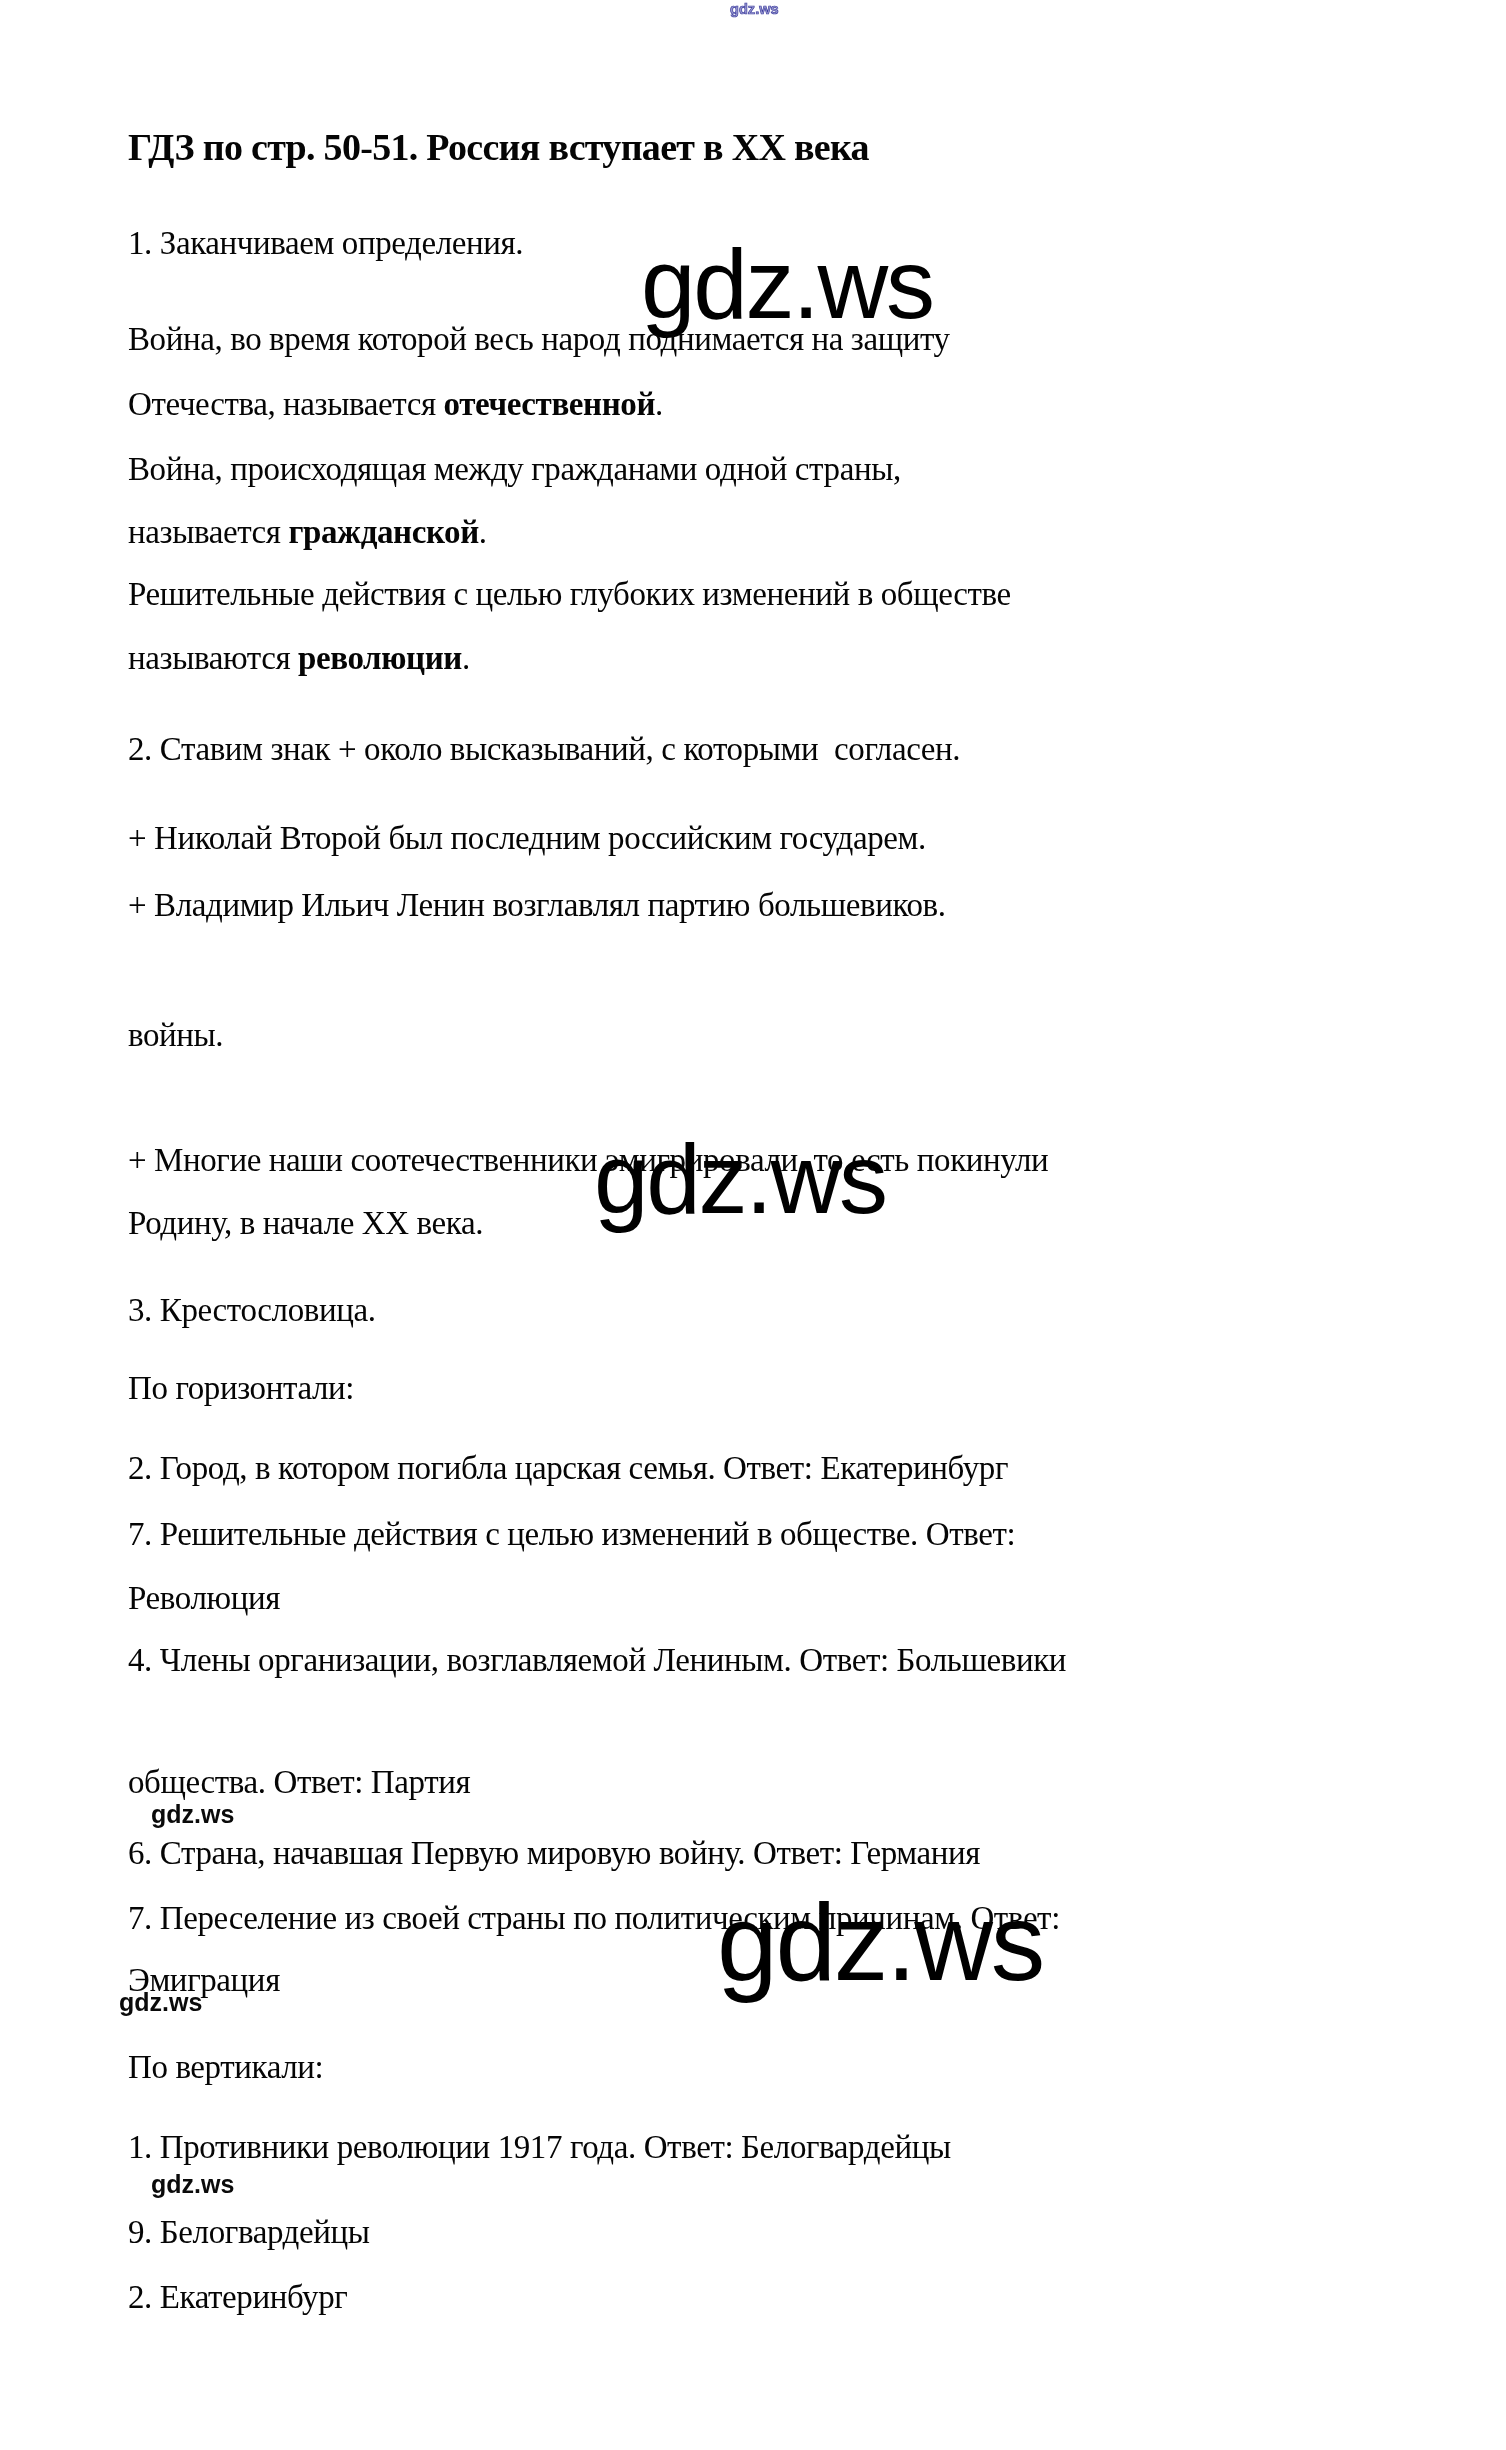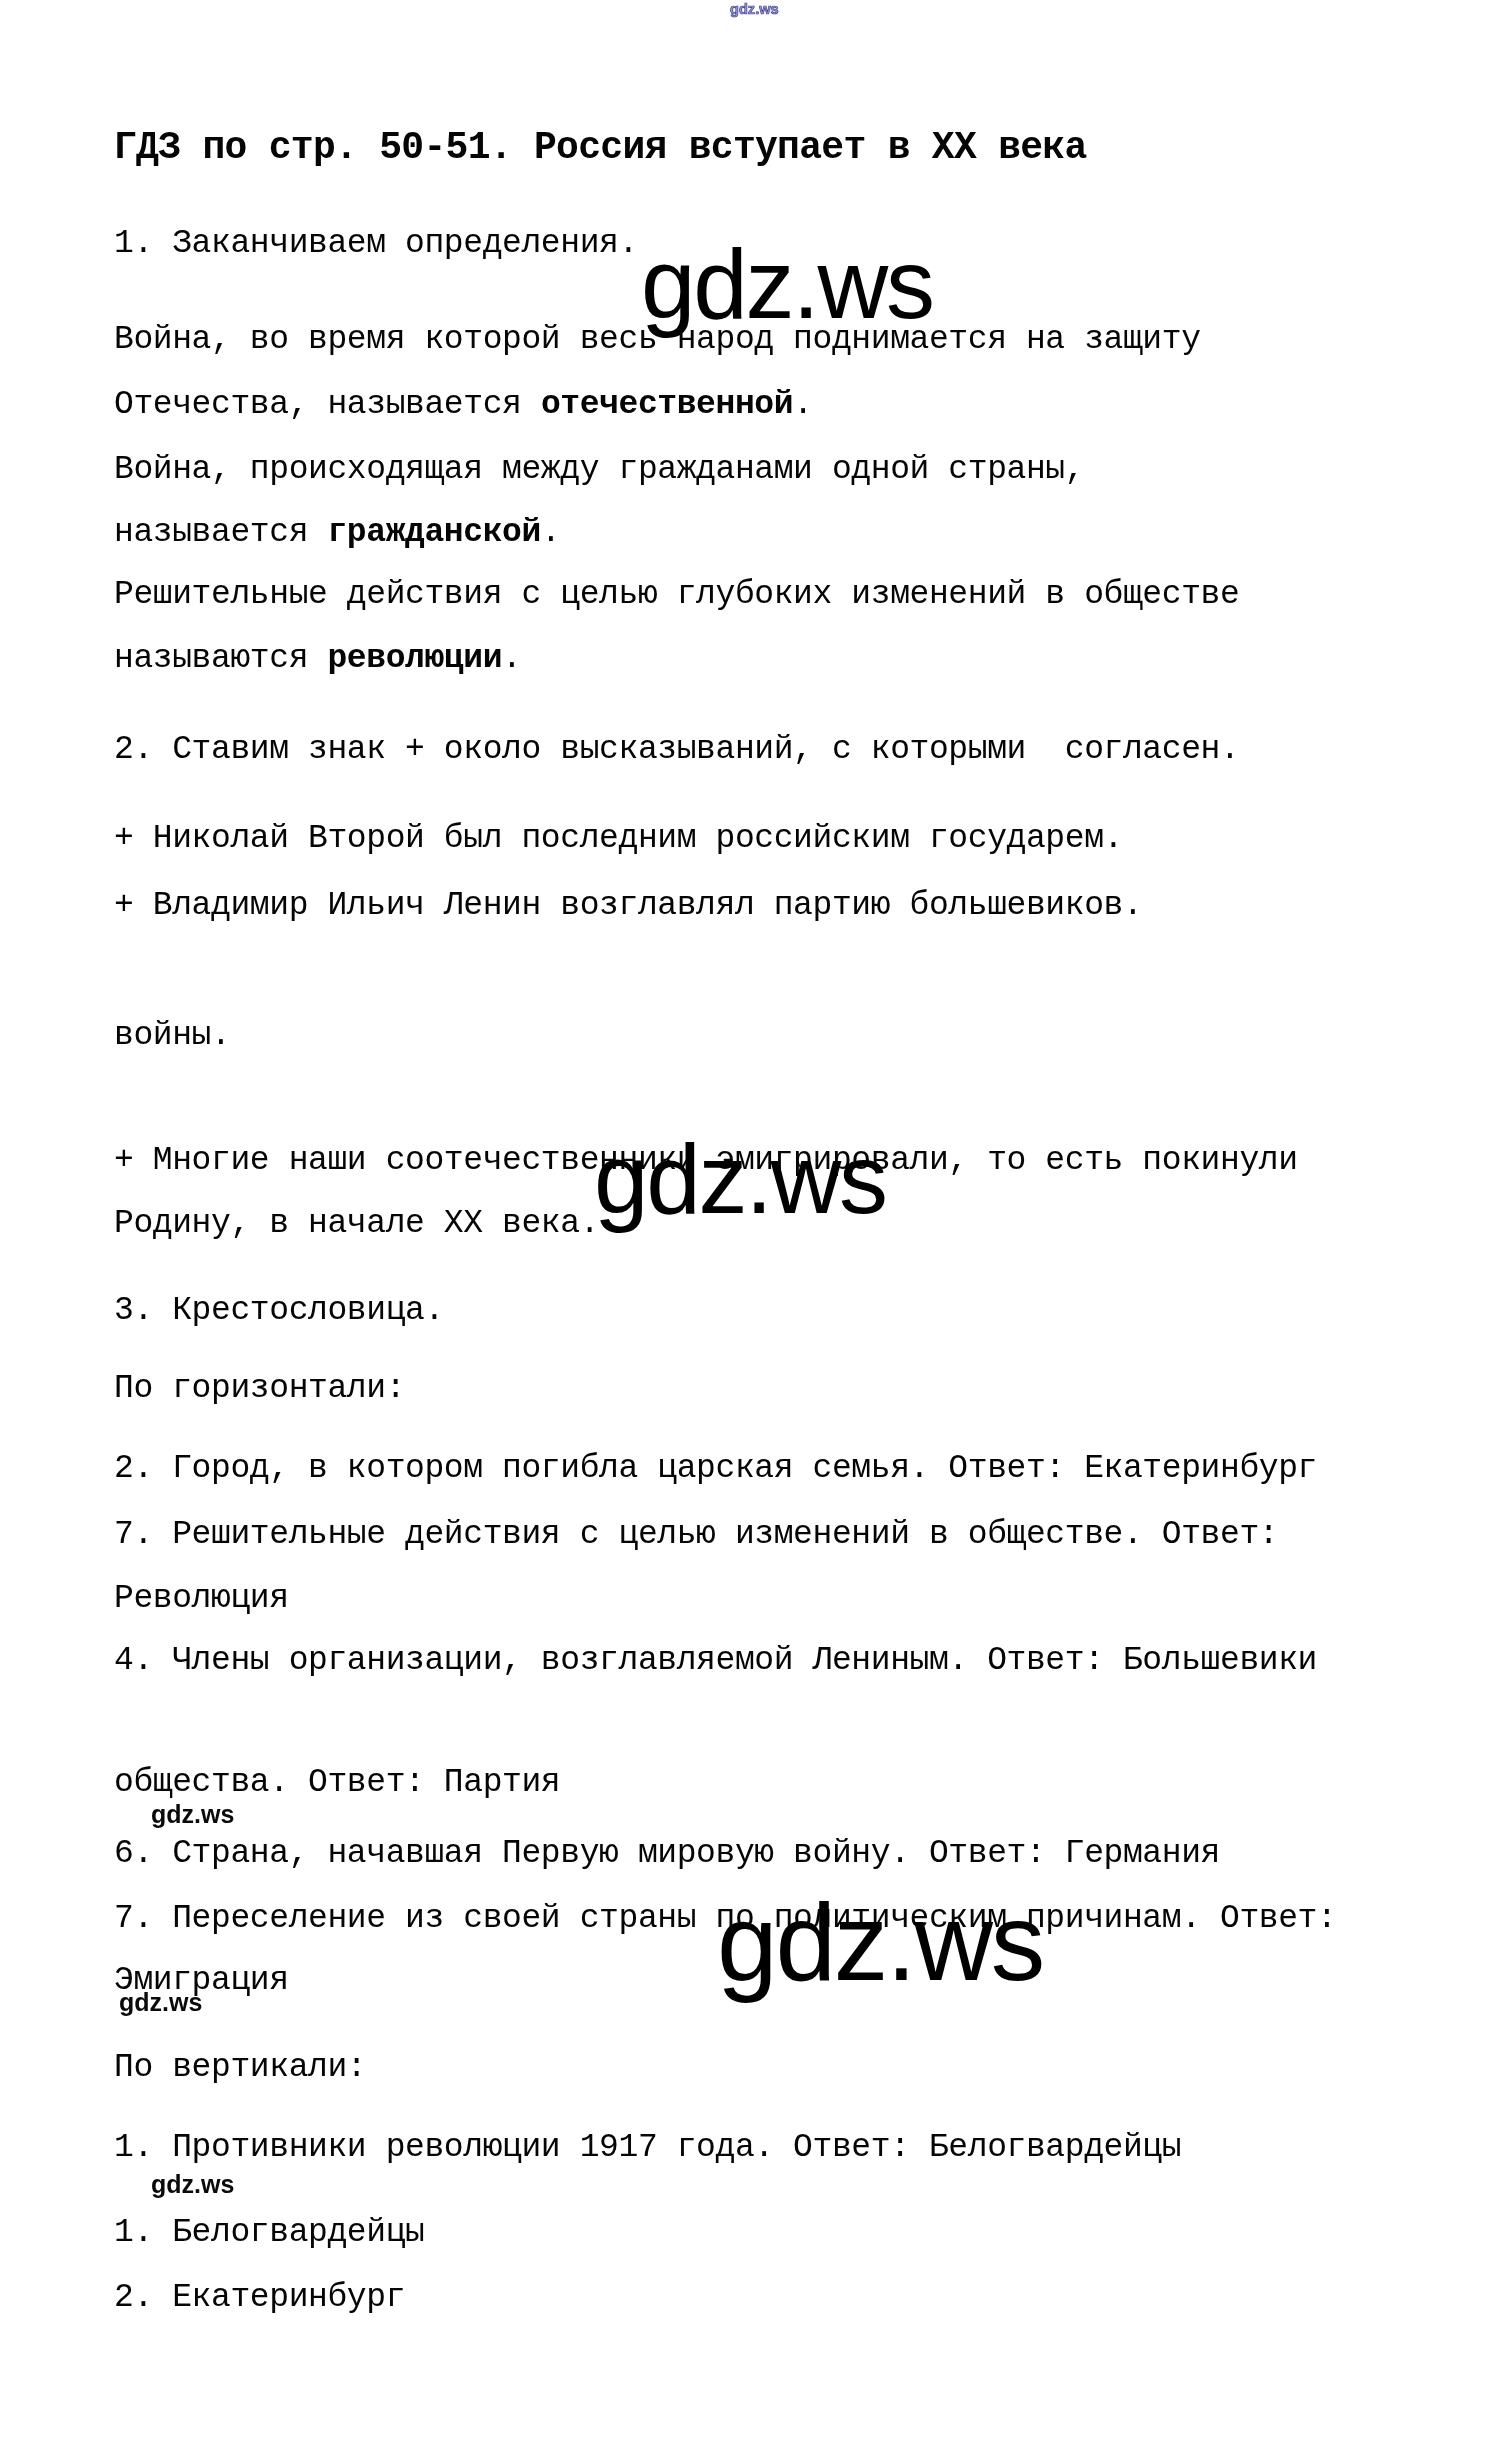--- a/index.html
+++ b/index.html
@@ -7,26 +7,25 @@
     position: relative;
     width: 1454px;
     height: 2450px;
     background: #ffffff;
     font-family: "Liberation Serif", "DejaVu Serif", serif;
     color: #050505;
     overflow: hidden;
   }
   .line {
     position: absolute;
-    left: 114px;
+    left: 128px;
     font-size: 33px;
     letter-spacing: -0.4px;
     white-space: pre;
     line-height: 1.2;
-    font-family: Liberation Mono, monospace;
   }
   .b { font-weight: bold; }
   .title-line {
     font-weight: bold;
     font-size: 38px;
     letter-spacing: -0.7px;
   }
   .wm-big {
     position: absolute;
     font-family: "Liberation Sans", "DejaVu Sans", sans-serif;
@@ -96,17 +95,17 @@
   <div class="wm-small" style="left:151px; top:1802px;">gdz.ws</div>
   <div class="line" style="top:1834px">6. Страна, начавшая Первую мировую войну. Ответ: Германия</div>
   <div class="line" style="top:1899px">7. Переселение из своей страны по политическим причинам. Ответ:</div>
   <div class="line" style="top:1961px">Эмиграция</div>
   <div class="wm-small" style="left:119px; top:1990px;">gdz.ws</div>
   <div class="wm-big" style="left:717px; top:1888px; font-size:109px;">gdz.ws</div>
 
   <div class="line" style="top:2048px">По вертикали:</div>
   <div class="line" style="top:2128px">1. Противники революции 1917 года. Ответ: Белогвардейцы</div>
   <div class="wm-small" style="left:151px; top:2172px;">gdz.ws</div>
-  <div class="line" style="top:2213px">1. Белогвардейцы</div>
+  <div class="line" style="top:2213px">9. Белогвардейцы</div>
   <div class="line" style="top:2278px">2. Екатеринбург</div>
 
 </div>
 
 
 </body></html>

